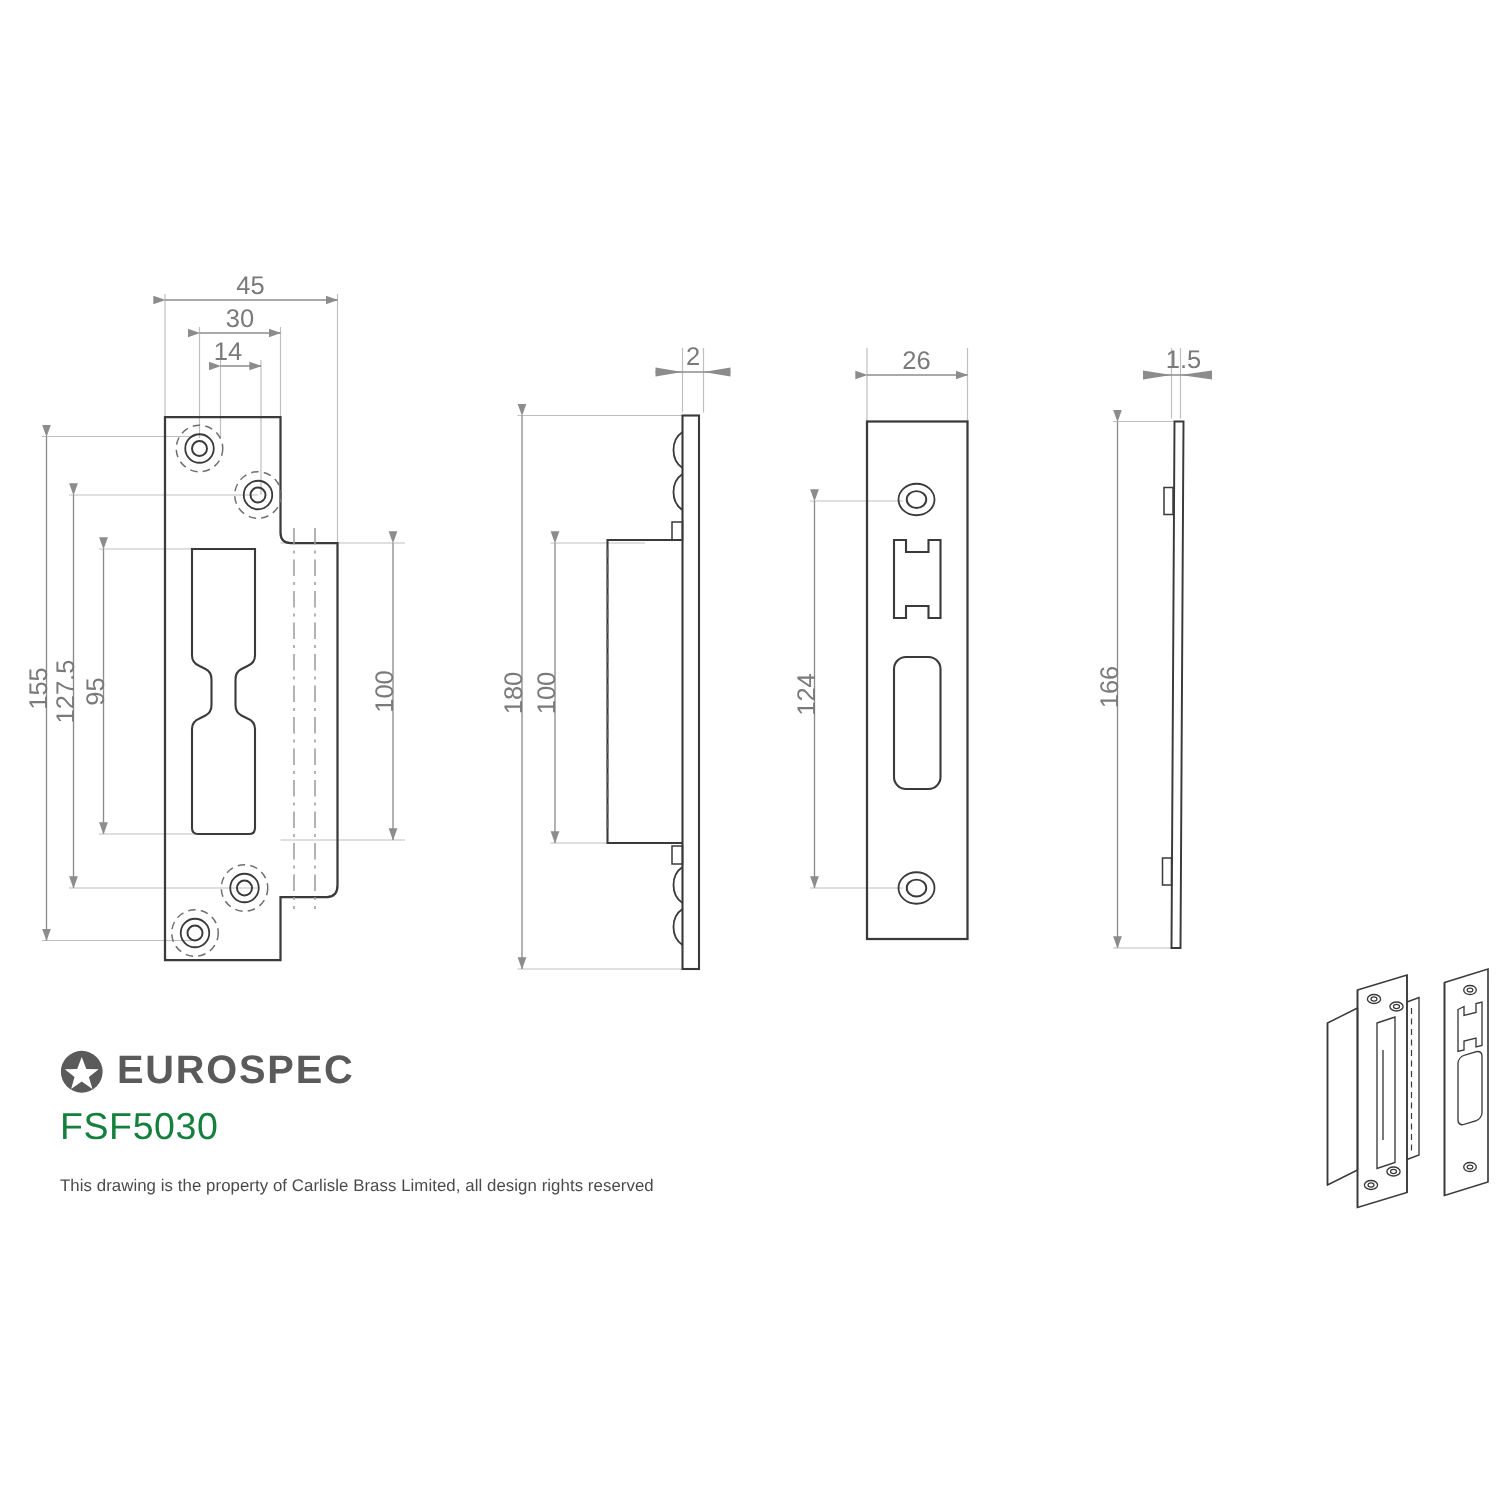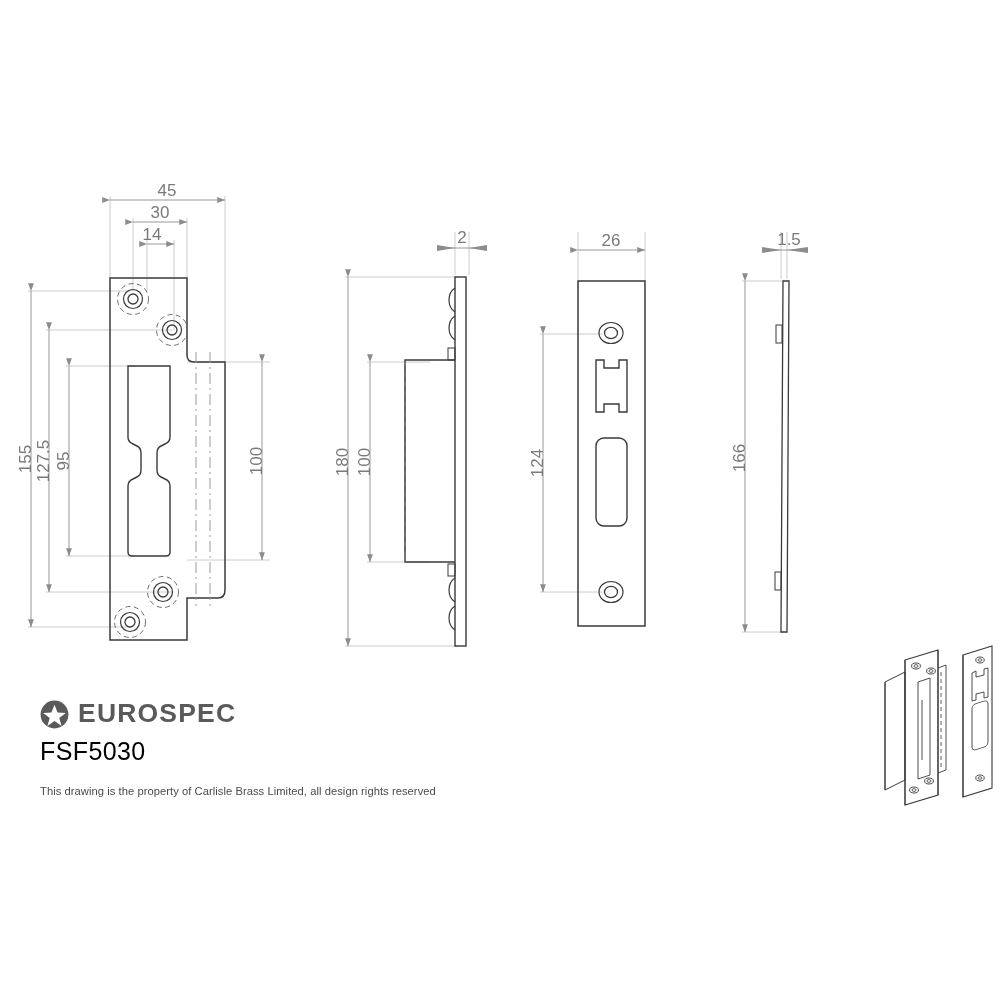--- a/index.html
+++ b/index.html
@@ -13,21 +13,21 @@
   svg{display:block;}
 
   .title-block{position:absolute;left:40px;top:700px;width:520px;}
   .logo-row{display:flex;gap:9px;height:34px;}
   .logo-mark{width:29px;height:29px;flex:0 0 29px;}
   .logo-word{
     font-size:26.5px;font-weight:bold;letter-spacing:1.2px;
     color:#5a5a5a;line-height:1;font-family:"Liberation Sans",sans-serif;
   }
   .part-no{
-    font-size:25px;color:#000000;letter-spacing:.4px;
+    font-size:25px;color:#15803d;letter-spacing:.4px;
     margin-top:4px;line-height:1.05;font-family:"Liberation Sans",sans-serif;
   }
   .rights{
     font-size:11.2px;color:#4a4a4a;margin-top:21px;letter-spacing:.05px;
     font-family:"Liberation Sans",sans-serif;white-space:nowrap;
   }
 </style>
 </head>
 <body>
 

